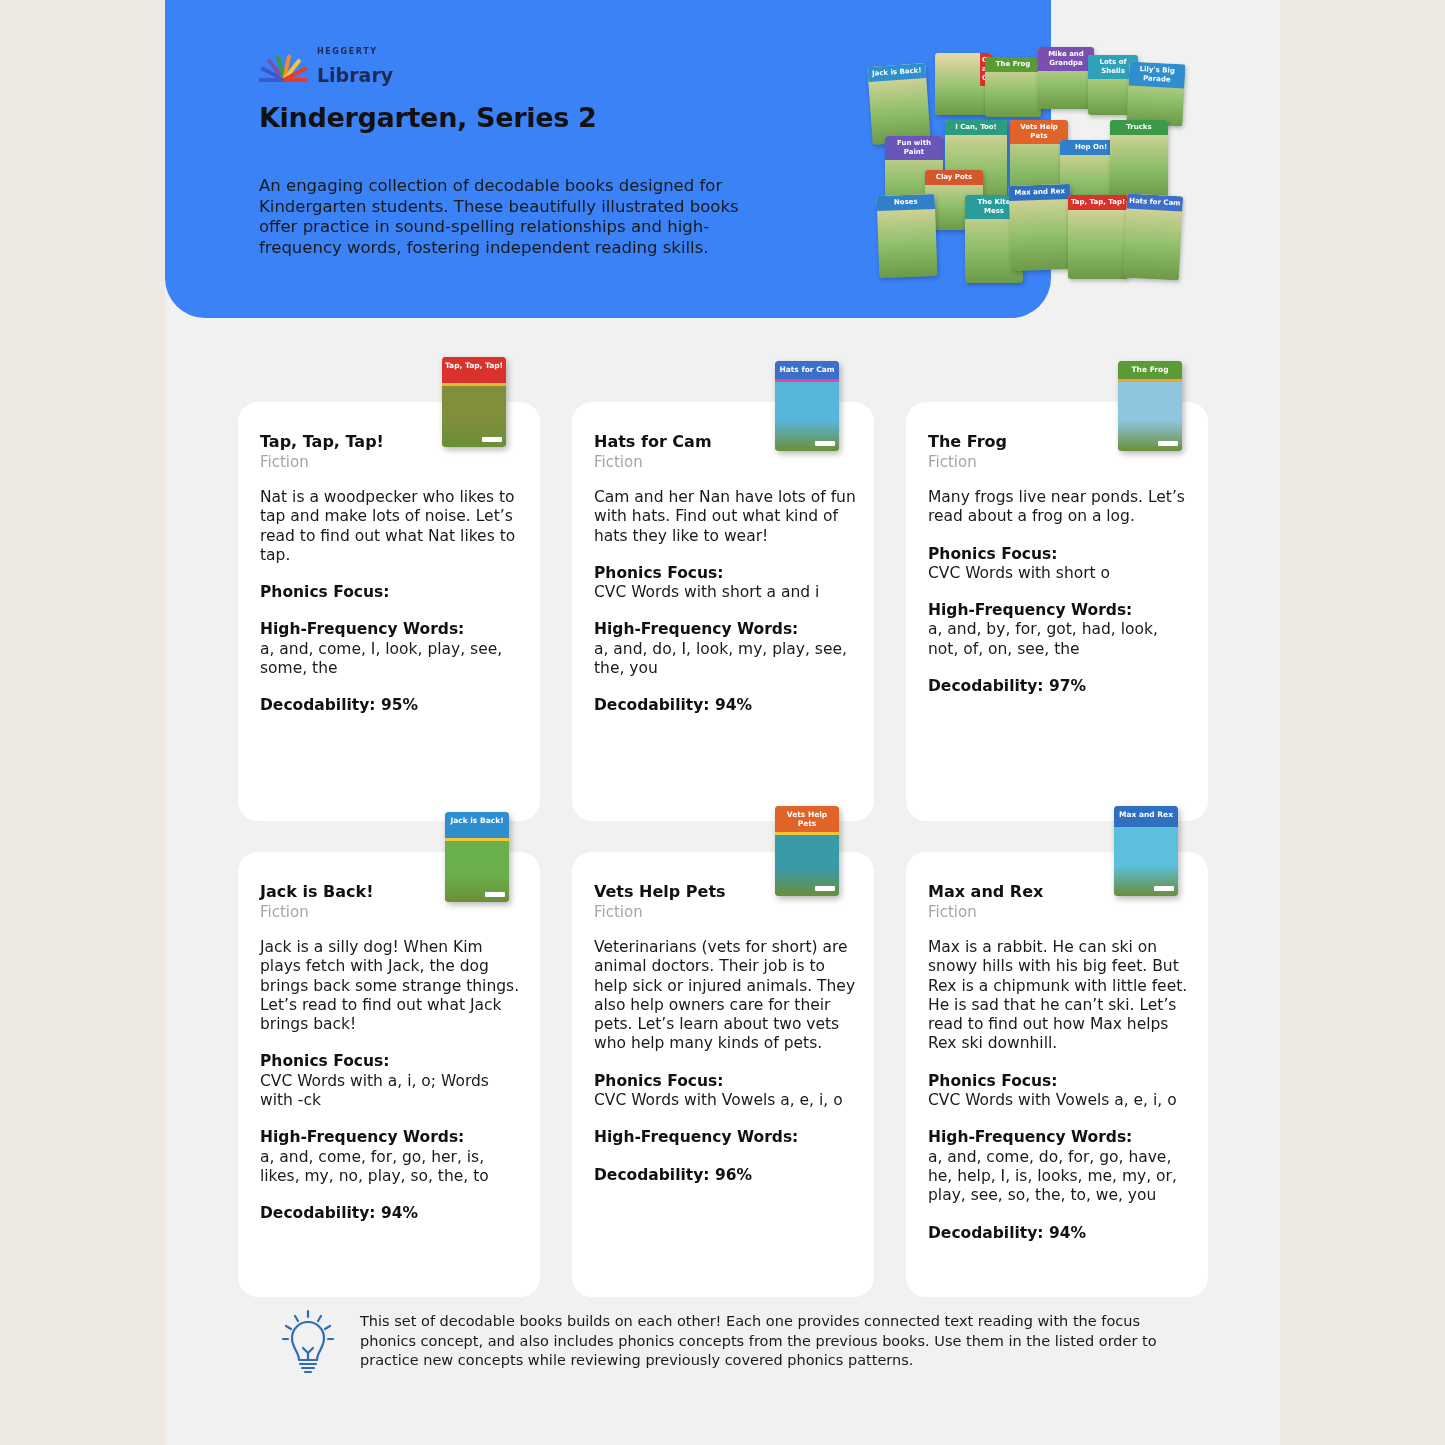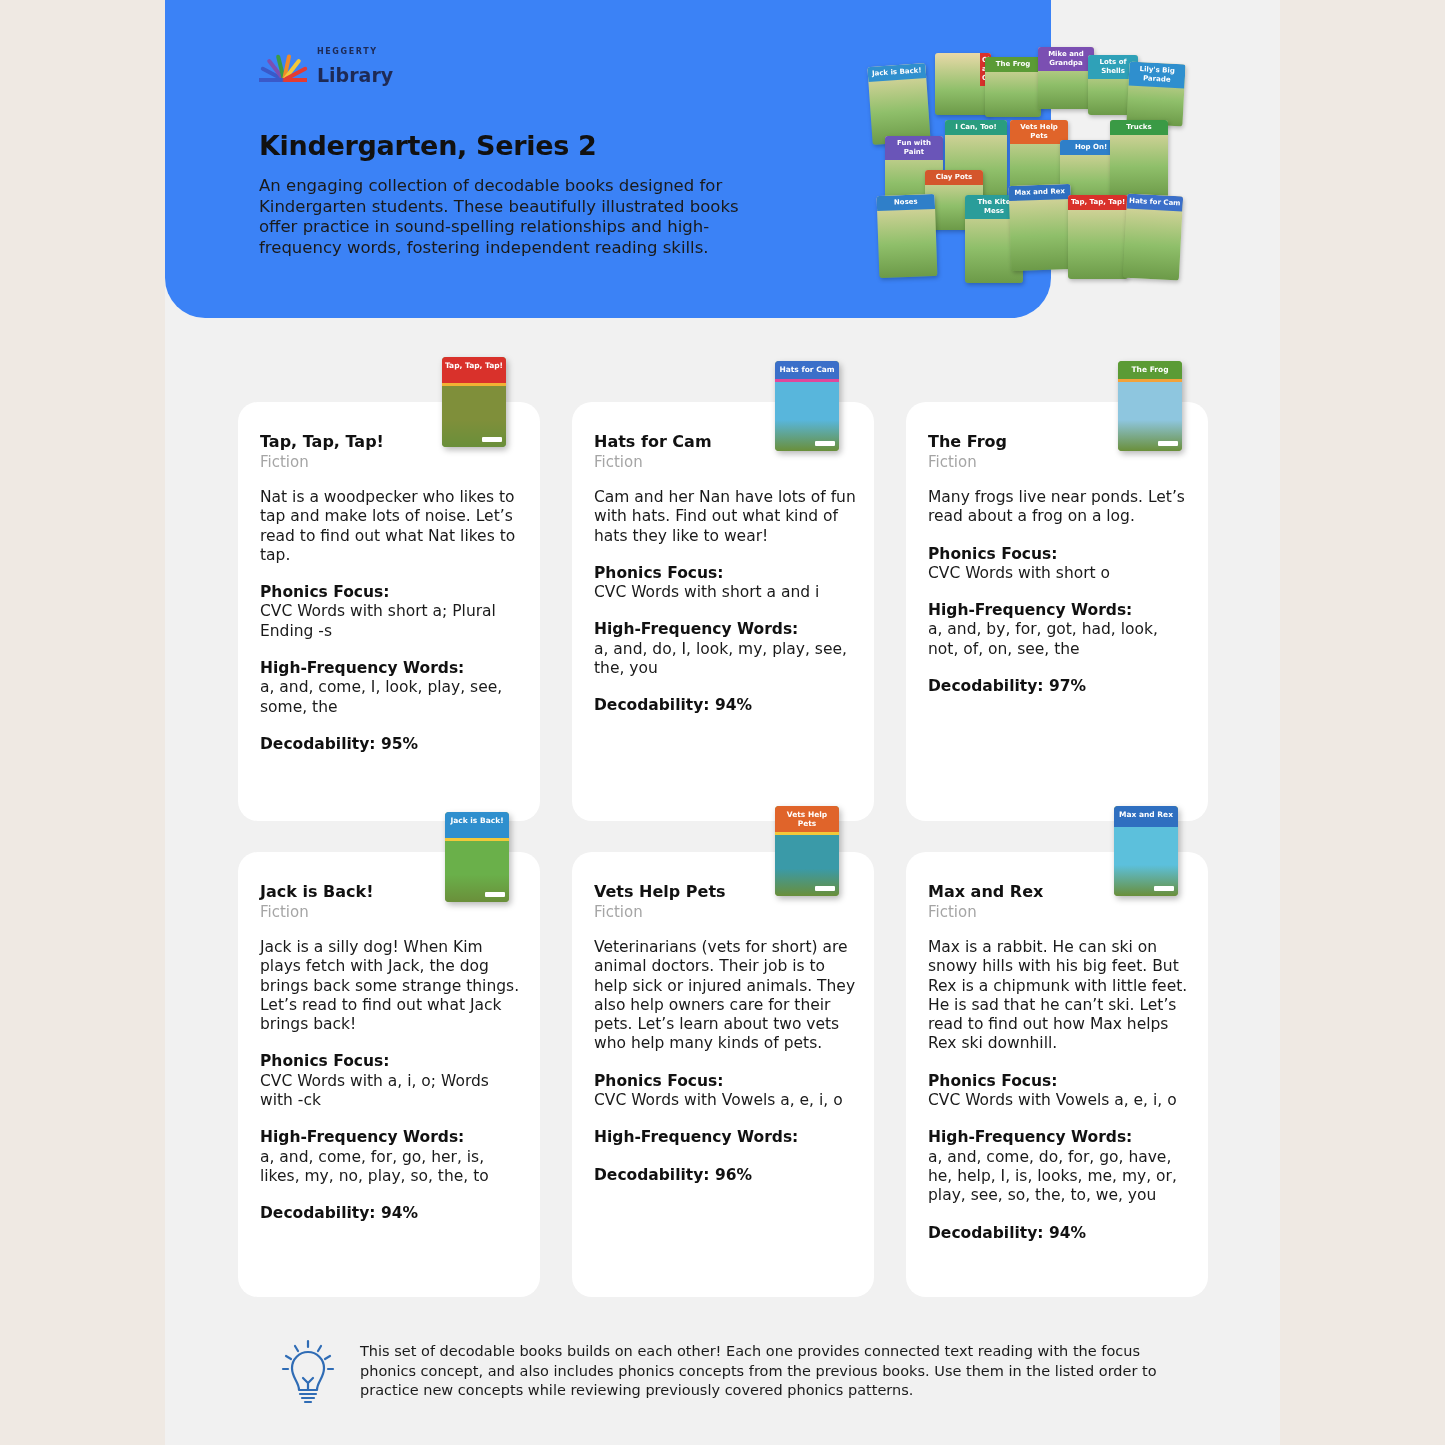--- a/index.html
+++ b/index.html
@@ -40,21 +40,21 @@
     background: linear-gradient(90deg,#3a59c9 0%,#3a59c9 48%,#e23b33 52%,#e23b33 100%);
   }
   .logo-text { margin-left: 10px; line-height: 1; }
   .logo-sub {
     font-size: 8px; letter-spacing: 1.6px; color: #1e2a55; font-weight: bold;
   }
   .logo-main {
     font-size: 19px; font-weight: bold; color: #1e2a55; margin-top: 10px;
   }
   .hero-title {
-    position: absolute; left: 94px; top: 130px;
+    position: absolute; left: 94px; top: 102px;
     font-size: 27px; font-weight: bold; color: #111; letter-spacing: -0.3px;
   }
   .hero-desc {
     position: absolute; left: 94px; top: 176px;
     width: 500px;
     font-size: 16.5px; line-height: 20.7px; color: #1a1a1a;
   }
   .collection {
     position: absolute; left: 705px; top: 45px;
     width: 320px; height: 240px;
@@ -99,21 +99,21 @@
     padding: 4px 2px; line-height: 9px;
   }
   .cover .stripe { position: absolute; left: 0; right: 0; height: 3px; }
   .cover .scene { position: absolute; left: 0; right: 0; bottom: 0; }
   .cover .pub {
     position: absolute; right: 4px; bottom: 5px;
     width: 20px; height: 5px; background: #fff; border-radius: 1px;
   }
 
   .footer-note {
-    position: absolute; left: 115px; top: 1338px;
+    position: absolute; left: 115px; top: 1308px;
     display: flex; align-items: flex-start;
   }
   .bulb { width: 56px; height: 66px; }
   .note-text {
     margin-left: 24px; width: 800px;
     font-size: 14.5px; line-height: 19.5px; color: #1a1a1a; margin-top: 4px;
   }
 </style>
 </head>
 <body>
@@ -195,21 +195,20 @@
       </div>
   </div>
 
   <div id="cards">
       <div class="card" style="left: 73px; top: 402px; height: 419px;">
     <div class="card-inner">
       <div class="book-title">Tap, Tap, Tap!</div>
       <div class="book-genre">Fiction</div>
       <div class="book-summary">Nat is a woodpecker who likes to tap and make lots of noise. Let’s read to find out what Nat likes to tap.</div>
       <div class="sec-label">Phonics Focus:</div>
-      <div class="sec-value">CVC Words with short a; Plural Ending -s</div>
       <div class="sec-label">High-Frequency Words:</div>
       <div class="sec-value">a, and, come, I, look, play, see, some, the</div>
       <div class="decod">Decodability: 95%</div>
     </div>
   </div>
       <div class="cover" style="left: 277px; top: 357px; z-index: 5;">
         <div class="scene" style="top:29px;background:linear-gradient(180deg,#7f8f3a 0%, #7f8f3a 55%, #6a8f3a 100%);"></div>
         <div class="stripe" style="top:26px;background:#f2b233;"></div>
         <div class="band" style="height:26px;background:#d9312b;">Tap, Tap, Tap!</div>
         <div class="pub"></div>

